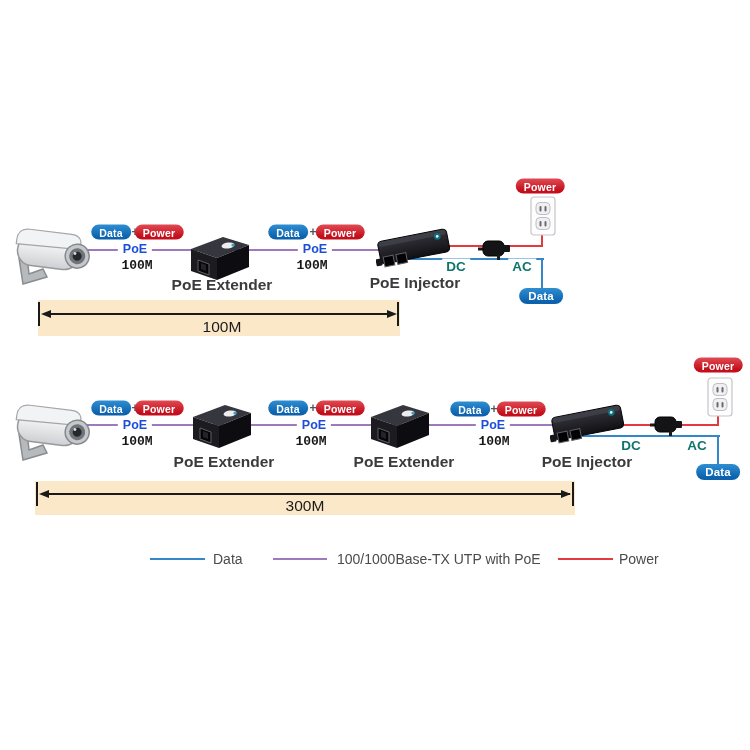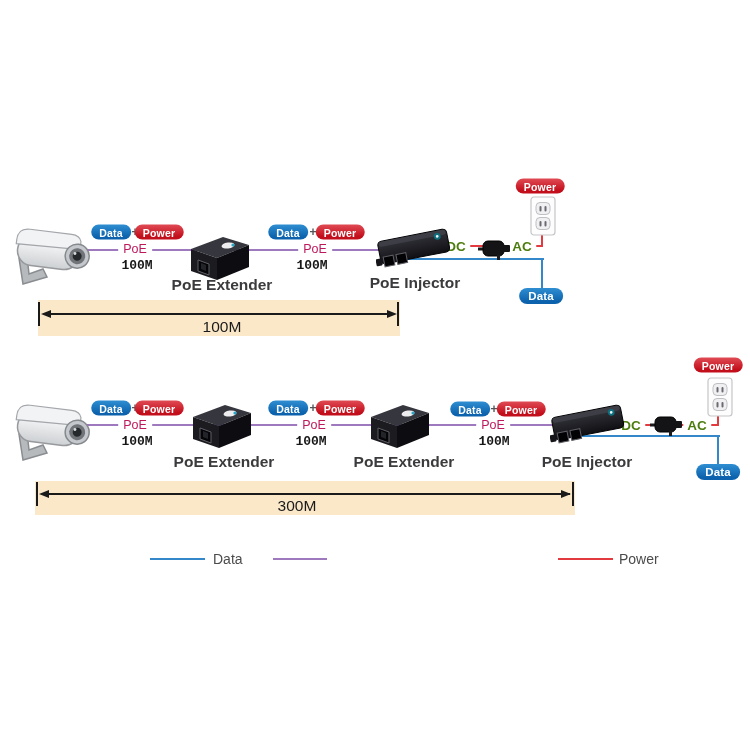--- a/index.html
+++ b/index.html
@@ -18,24 +18,24 @@
   .badge{
     position:absolute;display:flex;align-items:center;justify-content:center;
     height:15px;padding:0 8px;border-radius:9px;color:#fff;
     font-size:10.5px;font-weight:bold;letter-spacing:.2px;
   }
   .badge.data{background:linear-gradient(180deg,#2f8ed2 0%,#0c62ac 85%);}
   .badge.power{background:linear-gradient(180deg,#e04b54 0%,#c30f1c 80%);}
   .badge.big{height:16px;font-size:11.5px;padding:0 9px;border-radius:10px;}
   .plus{position:absolute;color:#545456;font-size:12px;font-weight:bold;}
   
-  .poe-label{position:absolute;color:#be185d;font-size:12.5px;font-weight:400;background:#fff;padding:0 5px;z-index:2;}
+  .poe-label{position:absolute;color:#1d4ed8;font-size:12.5px;font-weight:700;background:#fff;padding:0 5px;z-index:2;}
   .len-label{position:absolute;color:#161616;font-size:13px;font-weight:bold;font-family:Liberation Mono, monospace;}
   .dev-label{position:absolute;color:#3b3a3c;font-size:15.5px;font-weight:bold;}
-  .dcac{position:absolute;color:#4d7c0f;font-size:13.5px;font-weight:600;background:#fff;padding:0 4px;z-index:2;}
+  .dcac{position:absolute;color:#0f766e;font-size:13.5px;font-weight:600;background:#fff;padding:0 4px;z-index:2;margin-top:20px;}
   .total-label{position:absolute;color:#1a1a1a;font-size:15.5px;font-weight:500;}
   
   .bar-bg{position:absolute;background:#fbe8c9;}
   .tick{position:absolute;width:2px;height:24px;background:#1a1a1a;}
   .ah{position:absolute;width:0;height:0;border-top:4px solid transparent;border-bottom:4px solid transparent;}
   .ah.left{border-right:10px solid #1a1a1a;}
   .ah.right{border-left:10px solid #1a1a1a;}
   .arrow-line{position:absolute;height:2px;background:#1a1a1a;}
   
   .legend-text{position:absolute;color:#4b4b4d;font-size:14px;transform:translate(0,-50%);}
@@ -211,21 +211,22 @@
     </svg>
   <div class="badge power ctr z3" style="left:718px;top:365px;">Power</div>
   <div class="badge data big ctr z3" style="left:718px;top:472px;">Data</div>
 
   <div class="bar-bg" style="left:35px;top:481px;width:540px;height:34px;"></div>
   <div class="tick" style="left:36px;top:482px;"></div>
   <div class="tick" style="left:572px;top:482px;"></div>
   <div class="arrow-line" style="left:42px;top:493px;width:528px;"></div>
   <div class="ah left" style="left:39px;top:490px;"></div>
   <div class="ah right" style="left:561px;top:490px;"></div>
-  <div class="total-label ctr" style="left:297px;top:506px;text-align:center;">300M</div>
+  <div class="total-label ctr" style="left:305px;top:506px;text-align:center;">300M</div>
 
   <div class="legend-line blue" style="left:150px;top:559px;width:55px;"></div>
   <div class="legend-text" style="left:213px;top:559px;">Data</div>
   <div class="legend-line purple" style="left:273px;top:559px;width:54px;"></div>
+  <div class="legend-text" style="left:337px;top:559px;">100/1000Base-TX UTP with PoE</div>
   <div class="legend-line red" style="left:558px;top:559px;width:55px;"></div>
   <div class="legend-text" style="left:619px;top:559px;">Power</div>
 
 </div>
 
 </body></html>

